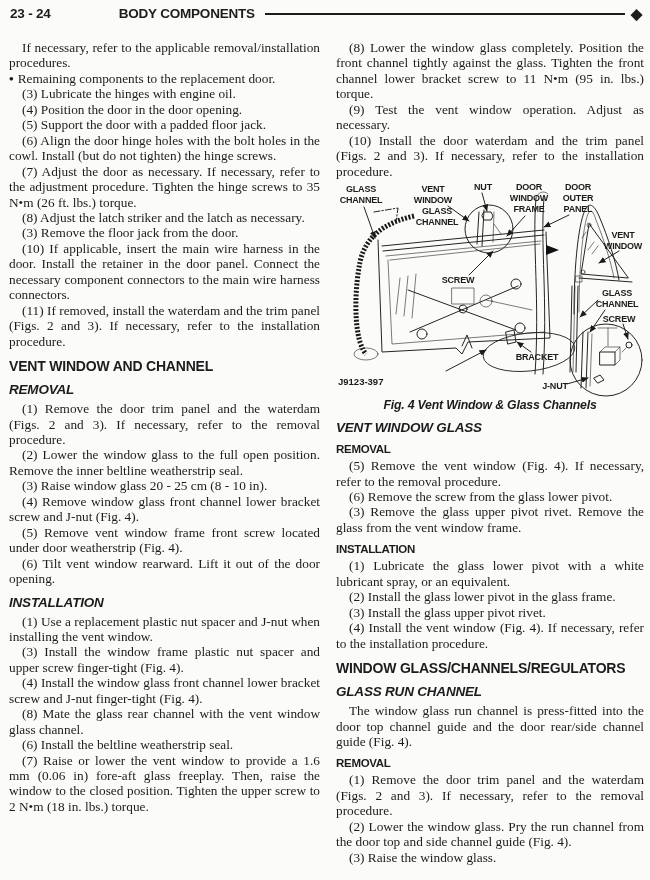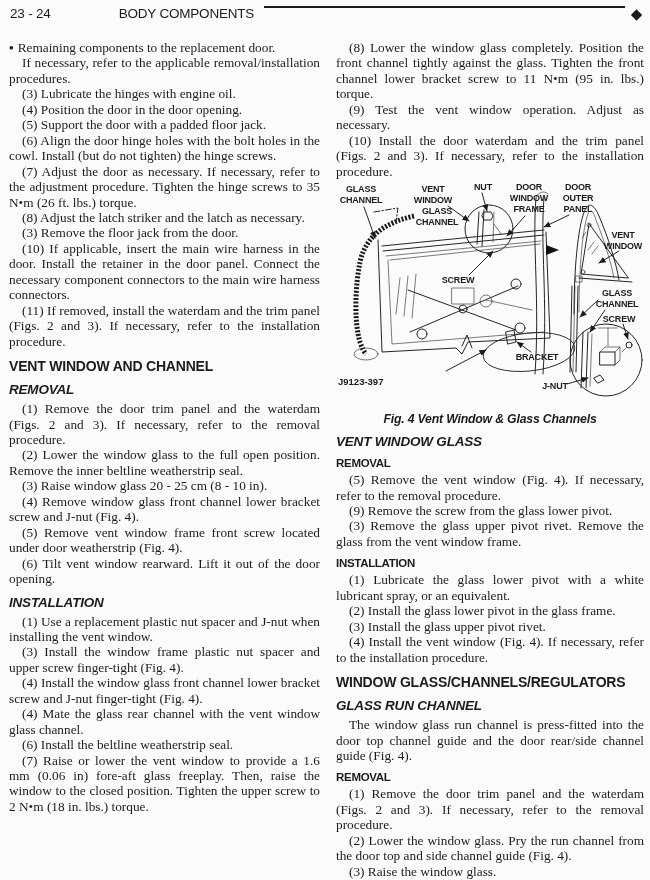--- a/index.html
+++ b/index.html
@@ -2,42 +2,42 @@
 <html><head>
 <meta charset="utf-8">
 <style>
   html,body{margin:0;padding:0;background:#e8e8e6;}
   .page{
     position:relative;width:650px;height:880px;margin:0 auto;
     background:#fbfbf9;color:#1c1c1c;overflow:hidden;
     font-family:"Liberation Serif", serif;
   }
   
-  .hdr{position:absolute;top:6px;left:10px;right:8px;display:flex;
-    font-family:"Liberation Sans", sans-serif;font-weight:normal;font-size:13.5px;letter-spacing:-.2px;}
+  .hdr{position:absolute;top:6px;left:10px;right:8px;display:flex;align-items:center;
+    font-family:"Liberation Sans", sans-serif;font-weight:bold;font-size:13.5px;letter-spacing:-.2px;}
   .hdr .pn{margin-right:28px;white-space:nowrap;}
   .hdr .ttl{white-space:nowrap;padding-left:40px;}
   .hdr .rule{flex:1;border-top:2.2px solid #1c1c1c;margin:0 6px 0 10px;height:0;}
   .hdr .dia{font-size:15px;line-height:1;}
   
   .col{position:absolute;top:40px;}
   .col.left{left:9px;width:311px;}
   .col.right{left:336px;width:308px;}
   p.bp{margin:0;font-size:13.3px;line-height:15.45px;text-align:justify;text-indent:13px;}
   p.bp.bullet{text-indent:0;}
   p.bp.bullet .bgl{font-weight:bold;margin-right:4px;}
   h2.sec{margin:9px 0 5px;font-family:Liberation Sans, sans-serif;font-weight:bold;
     font-size:14px;letter-spacing:-.2px;}
   h3.proc{margin:8px 0 4px;font-family:"Liberation Sans",sans-serif;font-weight:bold;
     font-style:italic;font-size:13.5px;letter-spacing:-.2px;}
   h4.sub{margin:8px 0 3px;font-family:"Liberation Sans",sans-serif;font-weight:bold;
     font-size:11.5px;letter-spacing:-.3px;}
   
   figure.fig{margin:3px 0 0;padding:0;}
-  figcaption.cap{margin:15px 0 3px;text-align:center;font-family:"Liberation Sans",sans-serif;
+  figcaption.cap{margin:1px 0 3px;text-align:center;font-family:"Liberation Sans",sans-serif;
     font-weight:bold;font-style:italic;font-size:12.3px;letter-spacing:-.2px;}
   svg.diag{display:block;}
   svg.diag .ln{fill:none;stroke:#242424;stroke-width:1;stroke-linecap:round;stroke-linejoin:round;}
   svg.diag .thin{stroke-width:.6;}
   svg.diag .fl{font-family:"Liberation Sans",sans-serif;font-weight:bold;font-size:9px;
     fill:#1b1b1b;letter-spacing:-.2px;}
   svg.diag .code{font-family:"Liberation Sans",sans-serif;font-weight:bold;font-size:9.5px;fill:#1b1b1b;}
 </style>
 </head>
 <body>
@@ -45,22 +45,22 @@
 <div class="page">
 
   <div class="hdr">
     <span class="pn">23 - 24</span>
     <span class="ttl">BODY COMPONENTS</span>
     <span class="rule"></span>
     <span class="dia">◆</span>
   </div>
 
   <div class="col left">
+    <p class="bp">If necessary, refer to the applicable removal/installation procedures.</p>
     <p class="bp bullet"><span class="bgl">•</span><span>Remaining components to the replacement door.</span></p>
-    <p class="bp">If necessary, refer to the applicable removal/installation procedures.</p>
     <p class="bp">(3)  Lubricate the hinges with engine oil.</p>
     <p class="bp">(4)  Position the door in the door opening.</p>
     <p class="bp">(5)  Support the door with a padded floor jack.</p>
     <p class="bp">(6)  Align the door hinge holes with the bolt holes in the cowl. Install (but do not tighten) the hinge screws.</p>
     <p class="bp">(7)  Adjust the door as necessary. If necessary, refer to the adjustment procedure. Tighten the hinge screws to 35 N•m (26 ft. lbs.) torque.</p>
     <p class="bp">(8)  Adjust the latch striker and the latch as necessary.</p>
     <p class="bp">(3)  Remove the floor jack from the door.</p>
     <p class="bp">(10)  If applicable, insert the main wire harness in the door. Install the retainer in the door panel. Connect the necessary component connectors to the main wire harness connectors.</p>
     <p class="bp">(11)  If removed, install the waterdam and the trim panel (Figs. 2 and 3). If necessary, refer to the installation procedure.</p>
 
@@ -71,21 +71,21 @@
     <p class="bp">(2)  Lower the window glass to the full open position. Remove the inner beltline weatherstrip seal.</p>
     <p class="bp">(3)  Raise window glass 20 - 25 cm (8 - 10 in).</p>
     <p class="bp">(4)  Remove window glass front channel lower bracket screw and J-nut (Fig. 4).</p>
     <p class="bp">(5)  Remove vent window frame front screw located under door weatherstrip (Fig. 4).</p>
     <p class="bp">(6)  Tilt vent window rearward. Lift it out of the door opening.</p>
 
     <h3 class="proc">INSTALLATION</h3>
     <p class="bp">(1)  Use a replacement plastic nut spacer and J-nut when installing the vent window.</p>
     <p class="bp">(3)  Install the window frame plastic nut spacer and upper screw finger-tight (Fig. 4).</p>
     <p class="bp">(4)  Install the window glass front channel lower bracket screw and J-nut finger-tight (Fig. 4).</p>
-    <p class="bp">(4)  Mate the glass rear channel with the vent window glass channel.</p>
+    <p class="bp">(8)  Mate the glass rear channel with the vent window glass channel.</p>
     <p class="bp">(6)  Install the beltline weatherstrip seal.</p>
     <p class="bp">(7)  Raise or lower the vent window to provide a 1.6 mm (0.06 in) fore-aft glass freeplay. Then, raise the window to the closed position. Tighten the upper screw to 2 N•m (18 in. lbs.) torque.</p>
   </div>
 
   <div class="col right">
     <p class="bp">(8)  Lower the window glass completely. Position the front channel tightly against the glass. Tighten the front channel lower bracket screw to 11 N•m (95 in. lbs.) torque.</p>
     <p class="bp">(9)  Test the vent window operation. Adjust as necessary.</p>
     <p class="bp">(10)  Install the door waterdam and the trim panel (Figs. 2 and 3). If necessary, refer to the installation procedure.</p>
 
     <figure class="fig">
@@ -221,21 +221,21 @@
 
         <text class="code" x="2" y="203">J9123-397</text>
       </svg>
       <figcaption class="cap">Fig. 4 Vent Window &amp; Glass Channels</figcaption>
     </figure>
 
     <h3 class="proc">VENT WINDOW GLASS</h3>
 
     <h4 class="sub">REMOVAL</h4>
     <p class="bp">(5)  Remove the vent window (Fig. 4). If necessary, refer to the removal procedure.</p>
-    <p class="bp">(9)  Remove the screw from the glass lower pivot.</p>
+    <p class="bp">(6)  Remove the screw from the glass lower pivot.</p>
     <p class="bp">(3)  Remove the glass upper pivot rivet. Remove the glass from the vent window frame.</p>
 
     <h4 class="sub">INSTALLATION</h4>
     <p class="bp">(1)  Lubricate the glass lower pivot with a white lubricant spray, or an equivalent.</p>
     <p class="bp">(2)  Install the glass lower pivot in the glass frame.</p>
     <p class="bp">(3)  Install the glass upper pivot rivet.</p>
     <p class="bp">(4)  Install the vent window (Fig. 4). If necessary, refer to the installation procedure.</p>
 
     <h2 class="sec">WINDOW GLASS/CHANNELS/REGULATORS</h2>
 

